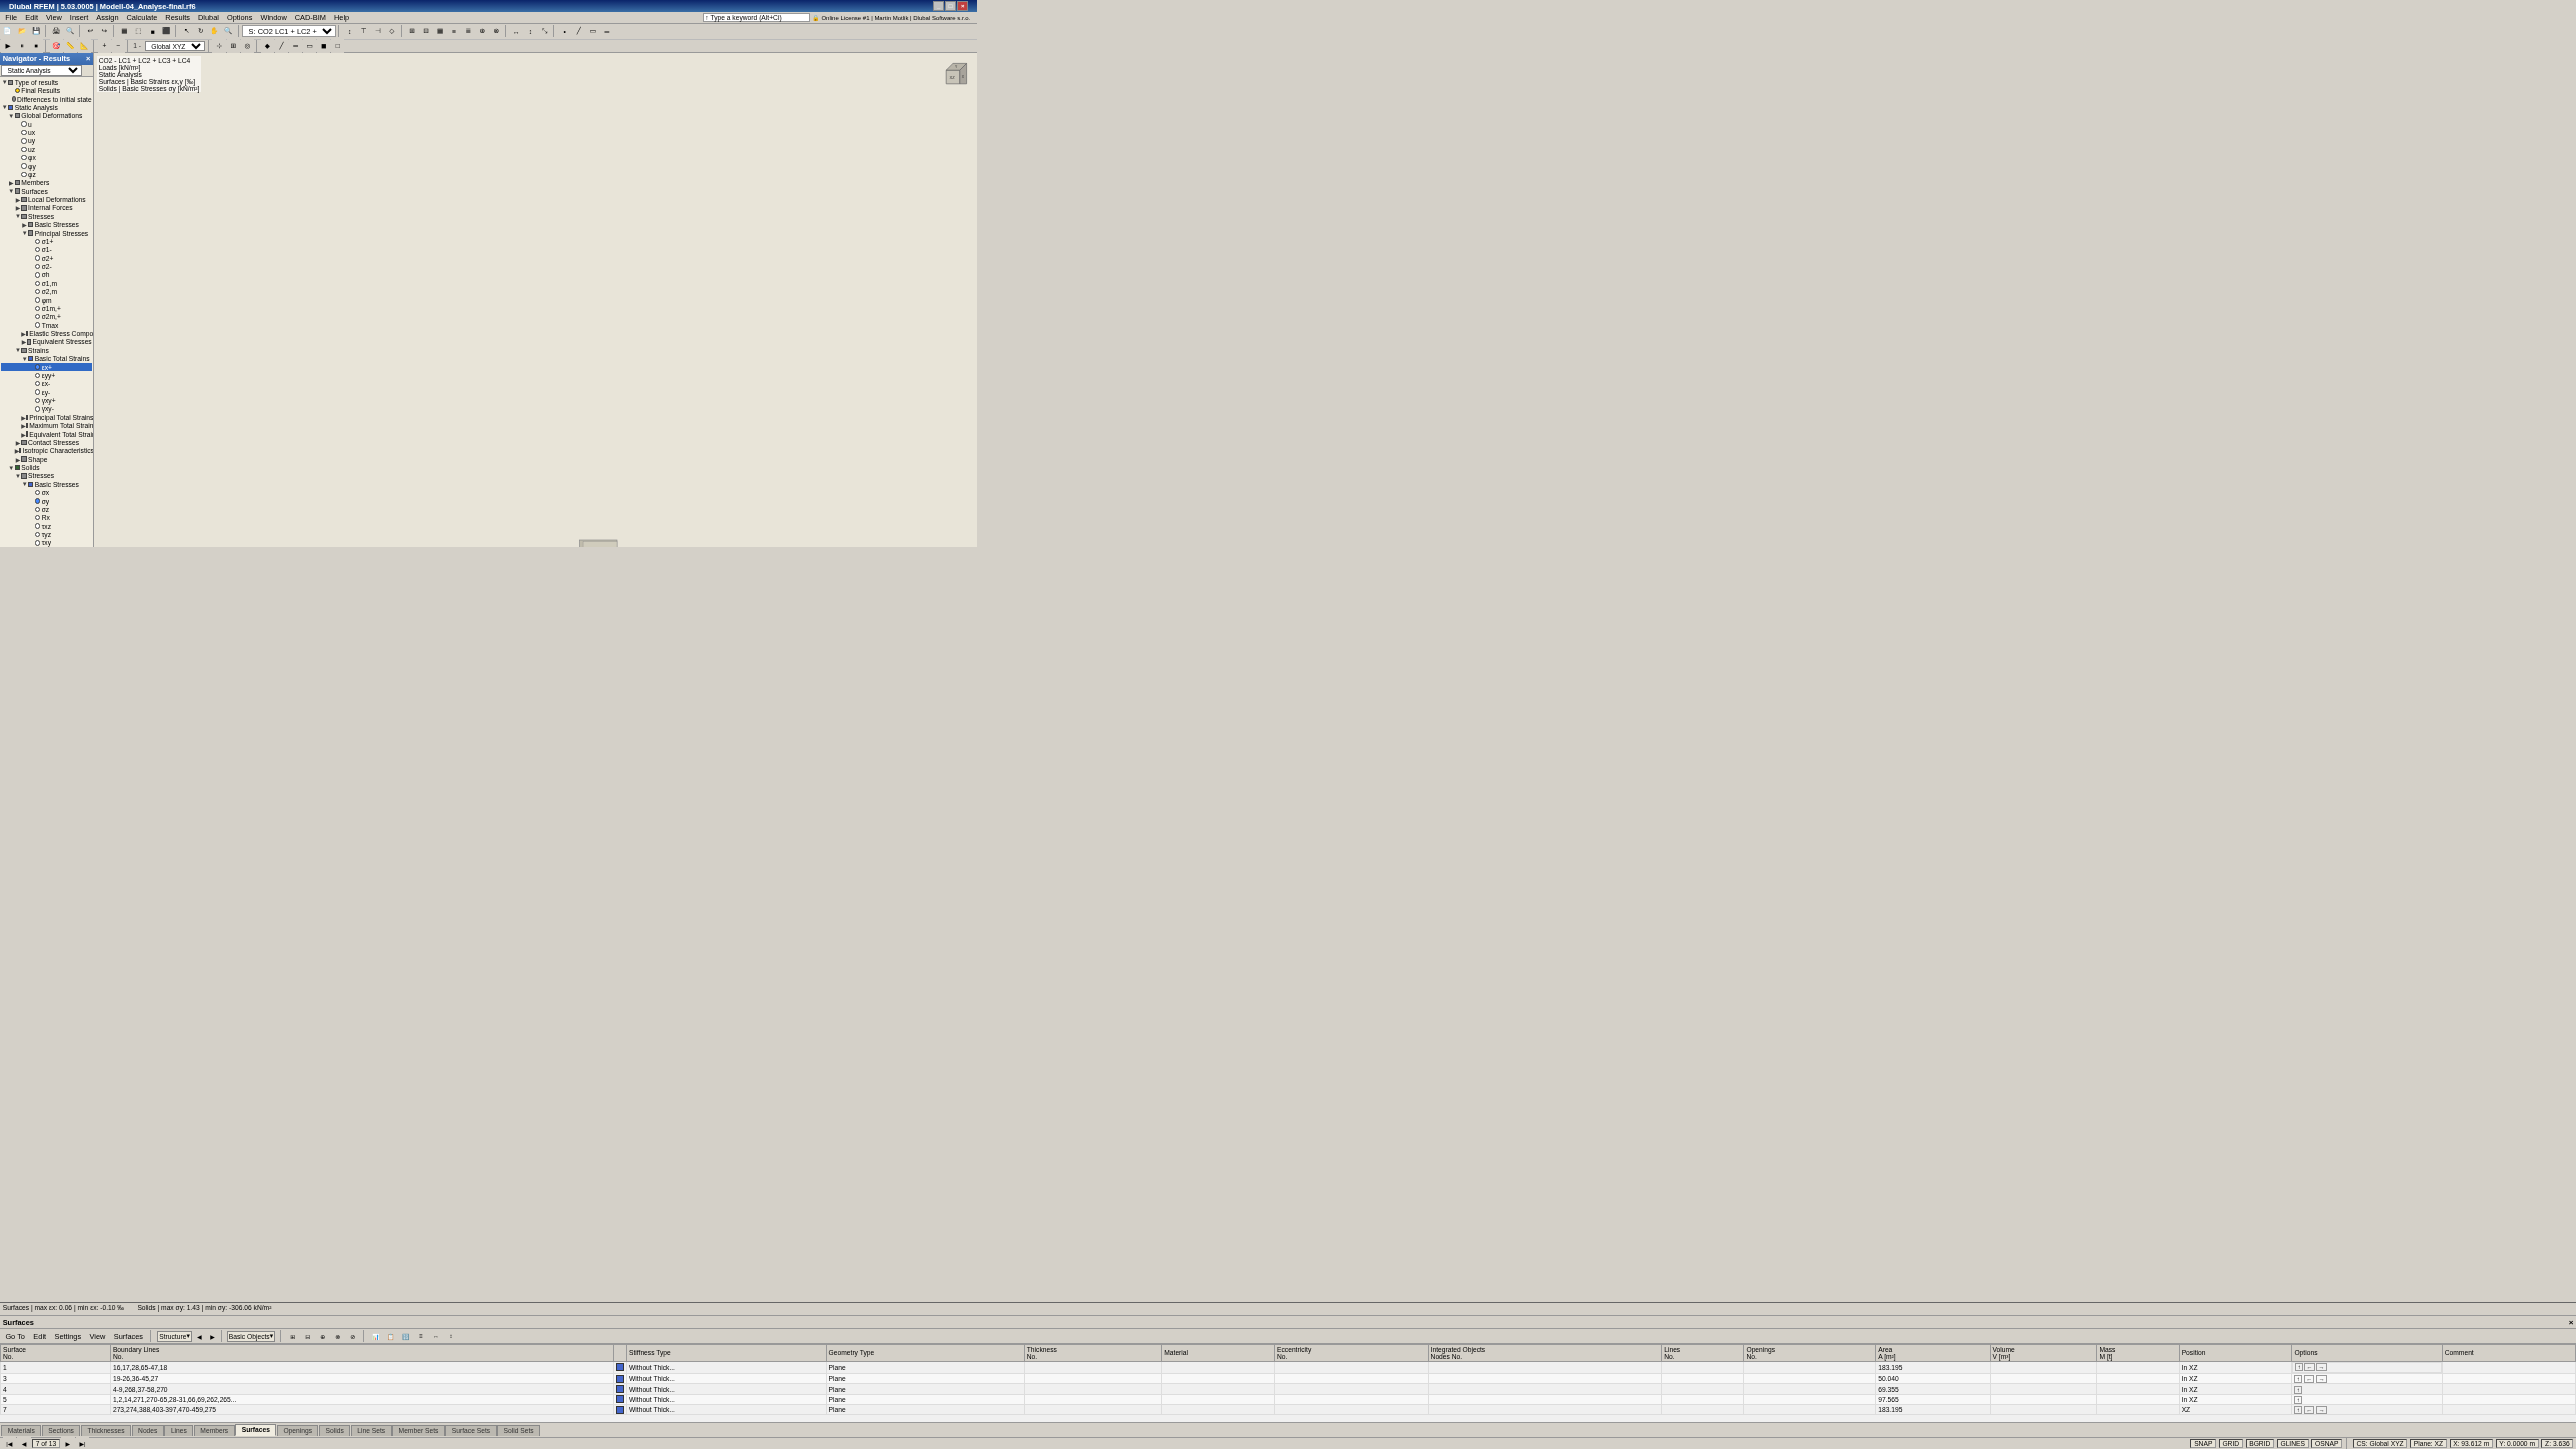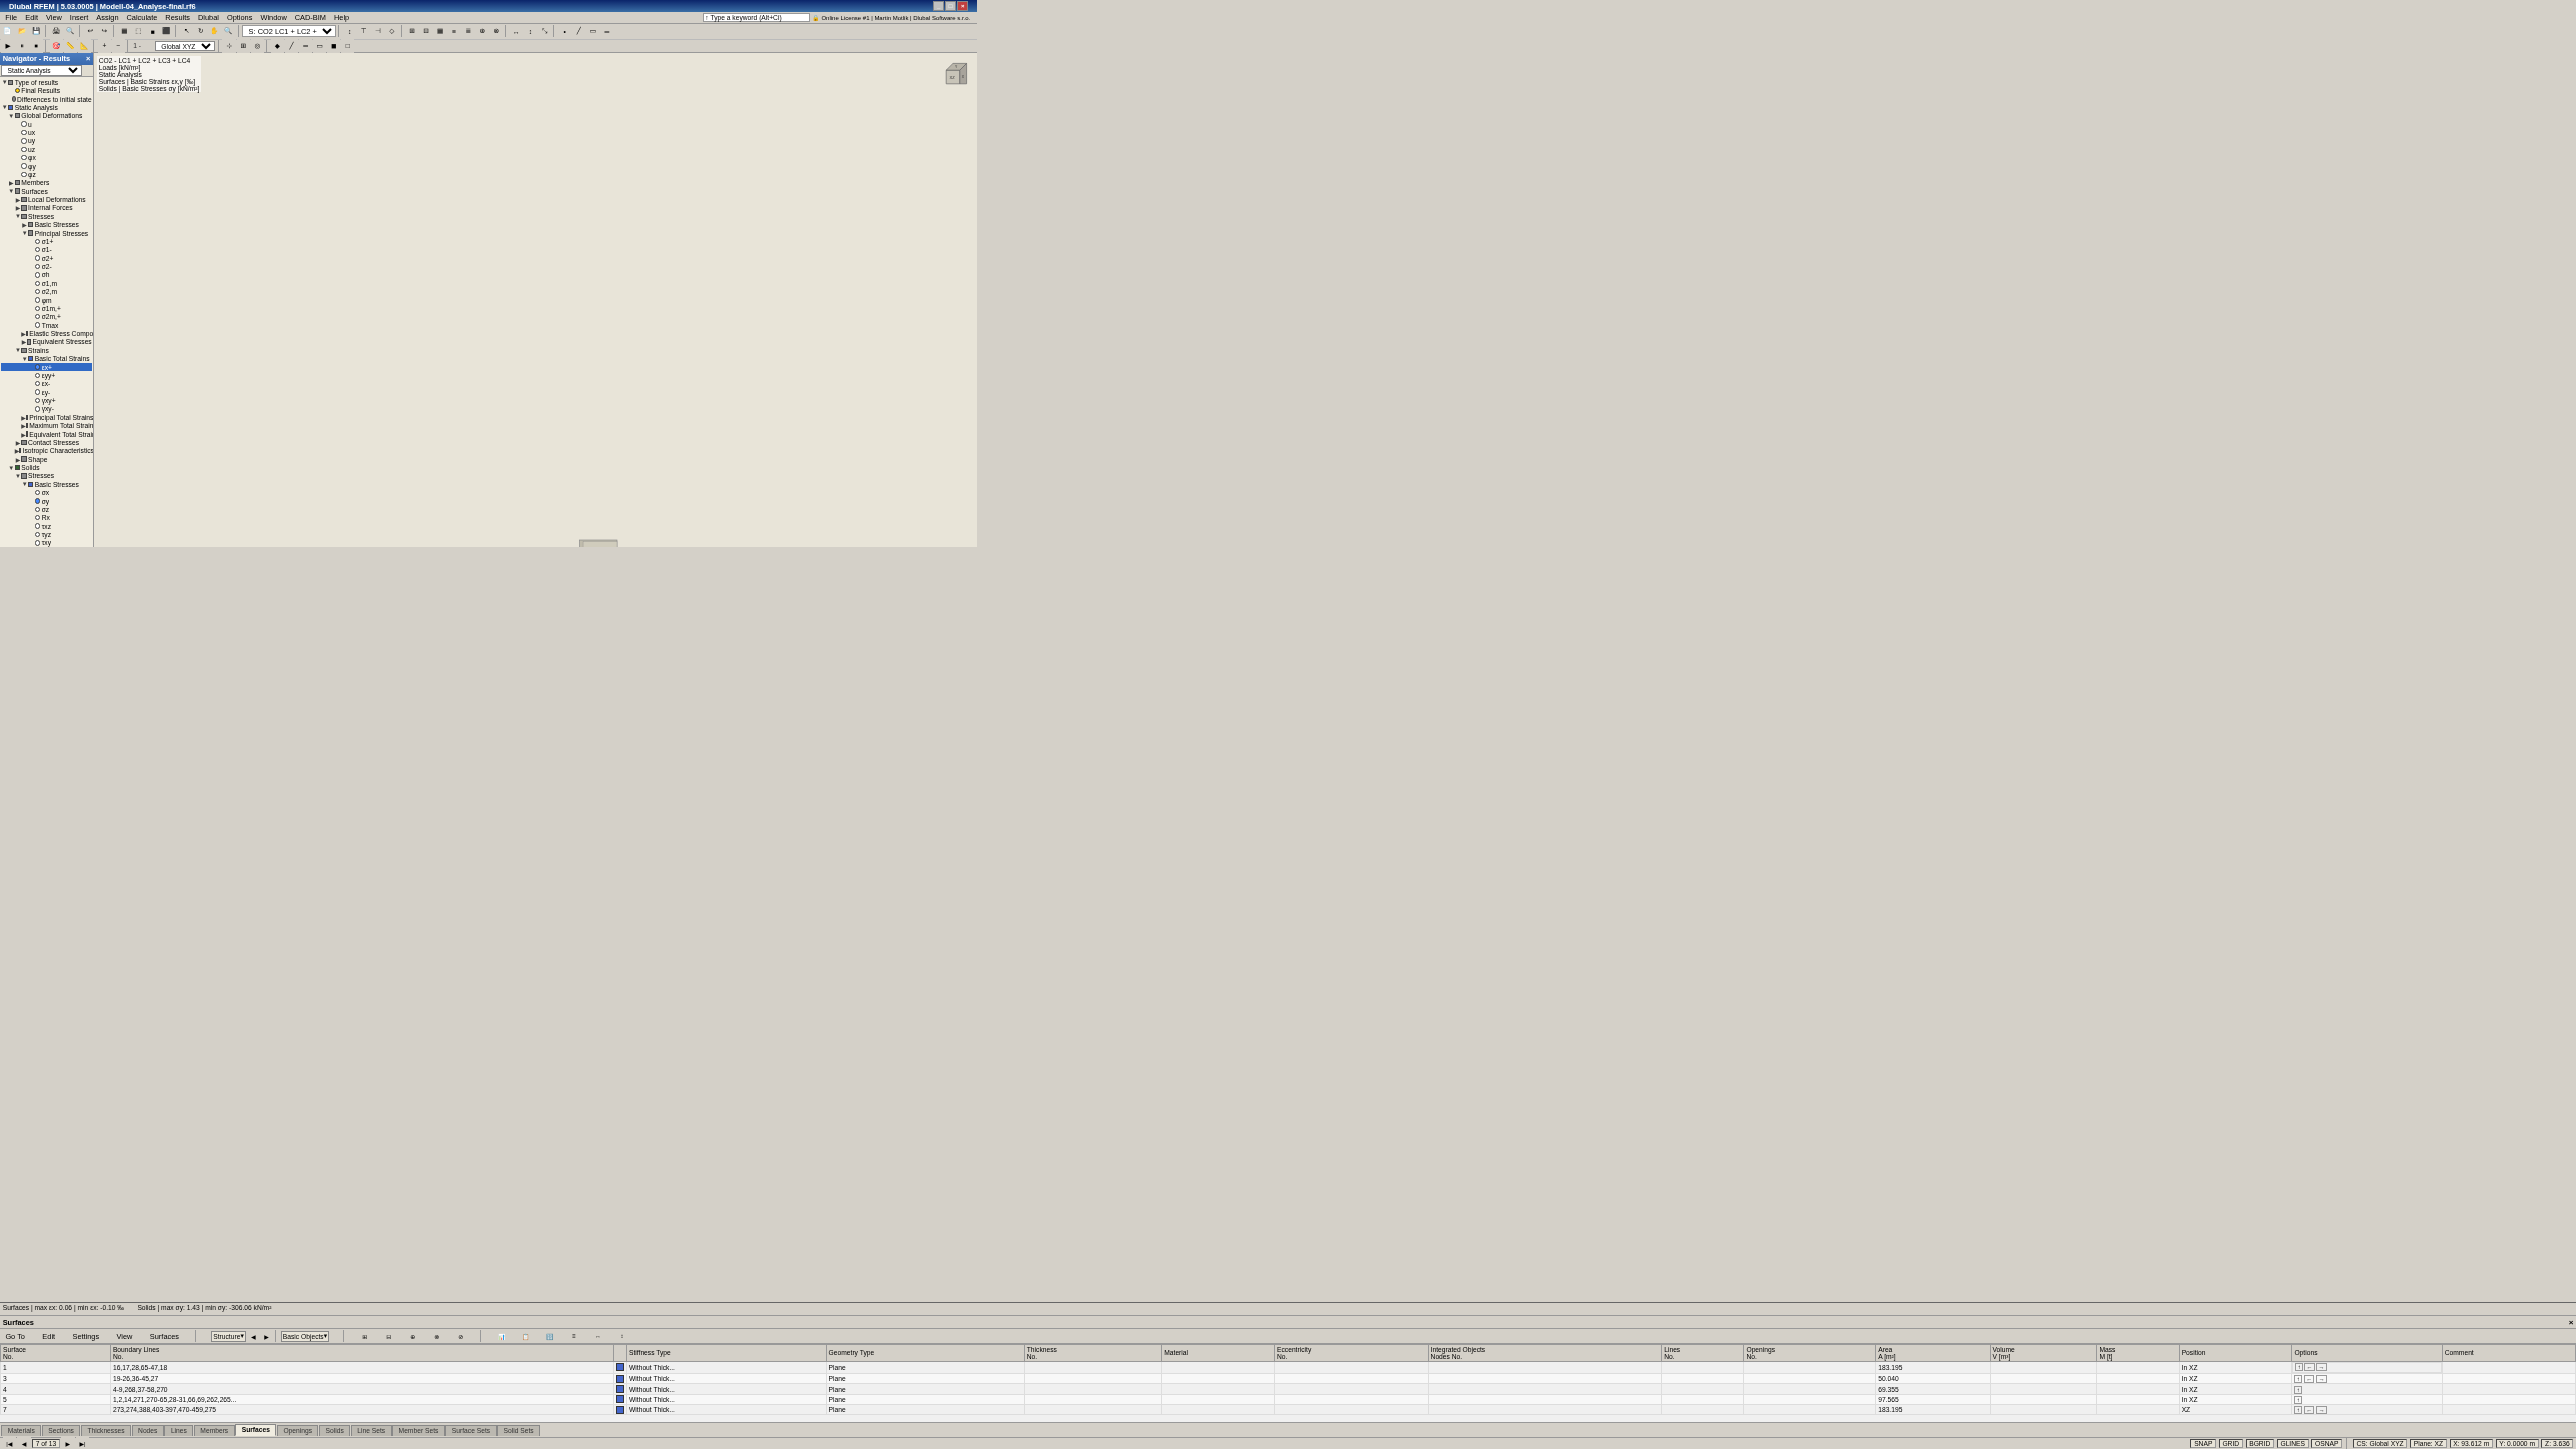--- a/index.html
+++ b/index.html
@@ -159,21 +159,21 @@
       font-weight: bold;
       border-bottom: 0.7px solid #999;
       justify-content: space-between;
     }
     .results-toolbar {
       height: 14.8px;
       background: #d4d0c8;
       display: flex;
       align-items: center;
       padding: 0 2.7px;
-      gap: 12px;
+      gap: 3px;
       border-bottom: 0.7px solid #999;
     }
     .results-toolbar .tb-btn { width: 12px; height: 12px; }
     .results-toolbar-text {
       font-size: 7.4px;
       padding: 0 2.7px;
       cursor: pointer;
     }
 
     .table-wrapper {
@@ -377,21 +377,21 @@
     <div class="tb-btn">⏸</div>
     <div class="tb-btn">⏹</div>
     <div class="tb-sep"></div>
     <div class="tb-btn">🎯</div>
     <div class="tb-btn">📏</div>
     <div class="tb-btn">📐</div>
     <div class="tb-sep"></div>
     <div class="tb-btn">+</div>
     <div class="tb-btn">−</div>
     <div class="tb-sep"></div>
-    <div style="display:flex;align-items:center;font-size:6.7px;gap:14px;padding:0 1.3px;">
+    <div style="display:flex;align-items:center;font-size:6.7px;gap:4px;padding:0 1.3px;">
       <span style="color:#333;">1 -</span>
       <select class="combo-box-sm">
         <option>Global XYZ</option>
       </select>
     </div>
     <div class="tb-sep"></div>
 
     <div class="tb-btn">⊹</div>
     <div class="tb-btn">⊞</div>
     <div class="tb-btn">◎</div>

